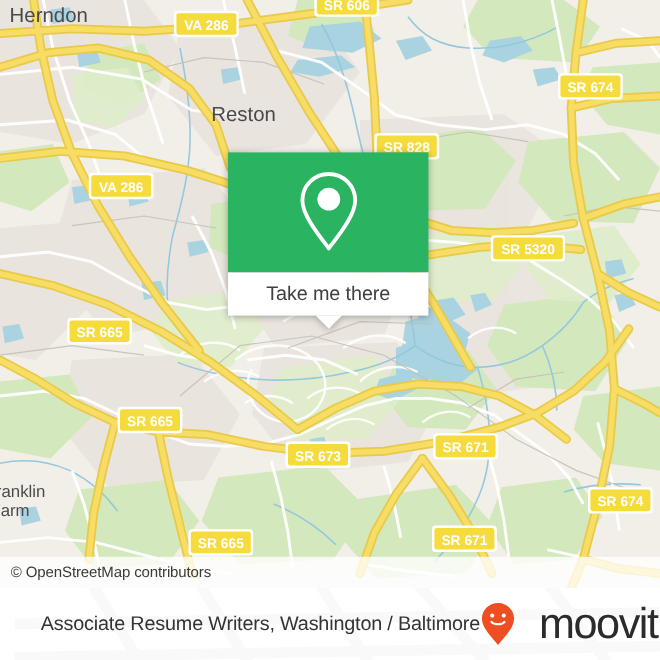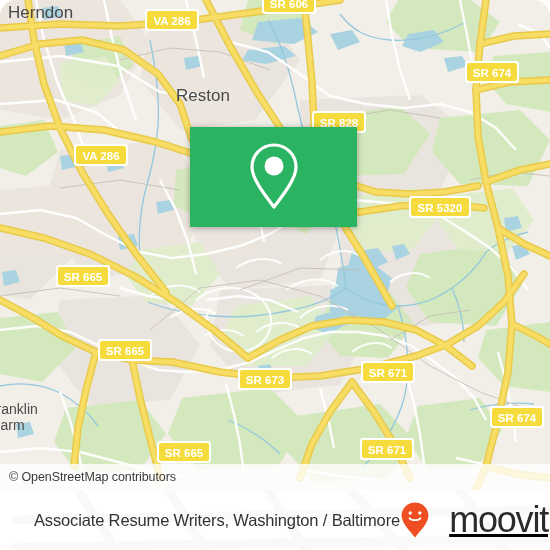--- a/index.html
+++ b/index.html
@@ -11,21 +11,20 @@
     font-family: "Liberation Sans", sans-serif;
     -webkit-font-smoothing: antialiased;
   }
 
   #screen {
     position: relative;
     width: 550px;
     height: 550px;
     overflow: hidden;
     background: #ffffff;
-    border-radius: 17px;
   }
 
   
   .map {
     position: absolute;
     left: 0; top: 0;
     width: 550px;
     height: 490px;
     overflow: hidden;
     background: #f2efe9;
@@ -122,21 +121,20 @@
     font-size: 16.5px;
     color: #333333;
     letter-spacing: -0.15px;
     white-space: nowrap;
     line-height: 1;
   }
   .brand {
     display: flex;
     align-items: center;
     gap: 19px;
-    text-decoration: underline;
   }
   .brand-word {
     font-size: 36px;
     color: #2b2b2b;
     letter-spacing: -1.2px;
     line-height: 1;
     font-weight: 400;
   }
 </style>
 </head>
@@ -484,20 +482,24 @@
     </div>
   </div>
 
   <div class="callout">
     <div class="callout-top">
       <svg width="58" height="72" viewBox="0 0 58 72">
         <path d="M29,4 C16.8,4 7,13.8 7,26 C7,38 20,54 29,66 C38,54 51,38 51,26 C51,13.8 41.2,4 29,4 Z" fill="none" stroke="#ffffff" stroke-width="3.2" stroke-linejoin="round"></path>
         <circle cx="29" cy="25" r="9.5" fill="#ffffff"></circle>
       </svg>
     </div>
+    <div class="callout-bottom">
+      <span class="label">Take me there</span>
+      <div class="callout-tail"></div>
+    </div>
   </div>
 
   <div class="footer">
     <svg class="footer-watermark" width="550" height="60" viewBox="0 0 550 60">
       <g stroke="#999999" stroke-width="9" fill="none">
         <path d="M60,-10 L110,70"></path>
         <path d="M150,-10 L200,70"></path>
         <path d="M250,-10 L300,70"></path>
         <path d="M330,-10 L400,70"></path>
         <path d="M440,-10 L500,70"></path>

